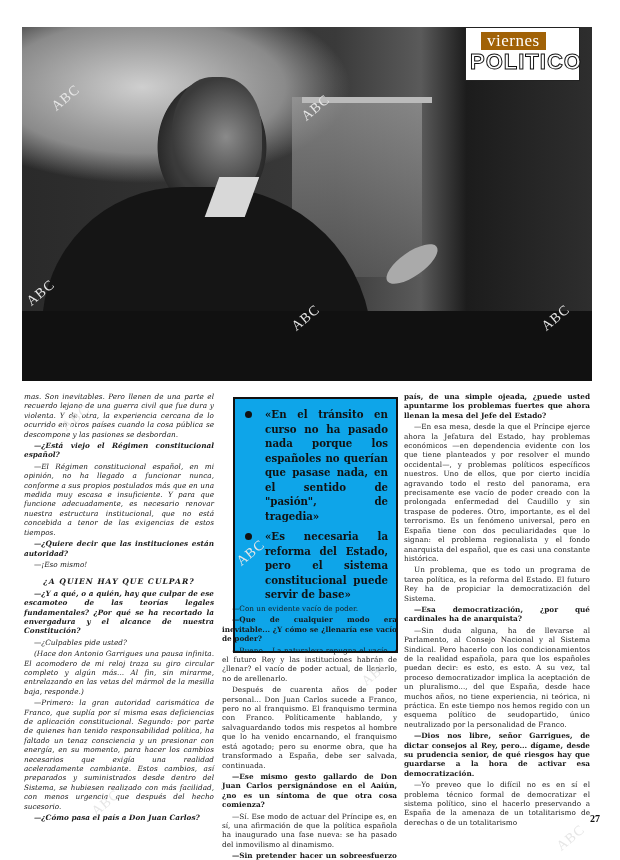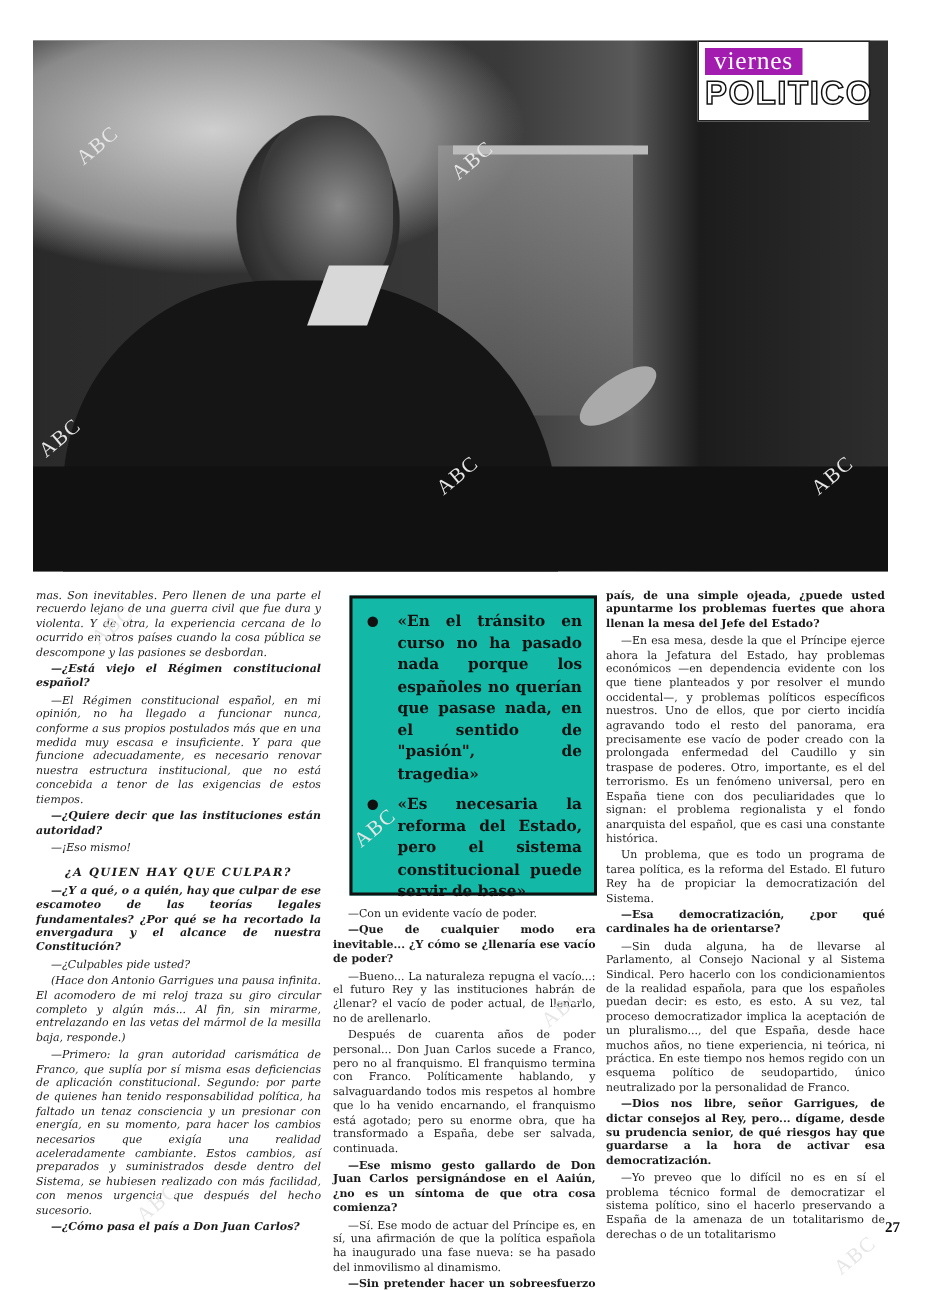--- a/index.html
+++ b/index.html
@@ -24,41 +24,41 @@
     .photo .head { position: absolute; left: 150px; top: 50px; width: 90px; height: 120px; background: radial-gradient(ellipse at 60% 50%, #8a8a8a, #3a3a3a 70%); border-radius: 45% 45% 40% 40%; }
     .photo .hand1 { position: absolute; left: 230px; top: 290px; width: 70px; height: 26px; background: #bdbdbd; border-radius: 50%; transform: rotate(-20deg); }
     .photo .hand2 { position: absolute; left: 360px; top: 225px; width: 60px; height: 24px; background: #aaaaaa; border-radius: 50%; transform: rotate(-35deg); }
     .photo .floor { position: absolute; left: 0; bottom: 0; width: 100%; height: 70px; background: #111; }
 
     .section-logo {
       position: absolute; left: 465px; top: 27px; width: 115px; height: 54px;
       background: #fff; border: 1px solid #222; padding: 3px 4px;
     }
     .section-logo .viernes {
-      display: inline-block; background: #a21caf; color: #fff;
+      display: inline-block; background: #a16207; color: #fff;
       font-family: "Liberation Serif", serif; font-size: 17px; line-height: 18px;
-      padding: 0 6px; margin-left: 0; letter-spacing: 0.5px;
+      padding: 0 6px; margin-left: 11px; letter-spacing: 0.5px;
     }
     .section-logo .politico {
       display: block; font-family: "Liberation Sans", sans-serif; font-size: 22px; line-height: 24px;
       color: #fff; -webkit-text-stroke: 1px #111; letter-spacing: 1px; text-align: center; font-weight: bold;
     }
 
     .col { position: absolute; font-size: 7.3px; line-height: 9.4px; text-align: justify; color: #1a1a1a; }
     .col p { text-indent: 10px; margin-bottom: 2px; }
     .col p.q { font-weight: bold; }
     .col1 { left: 24px; top: 392px; width: 190px; font-style: italic; }
     .col2 { left: 222px; top: 604px; width: 175px; }
     .col3 { left: 404px; top: 392px; width: 186px; }
 
     .subhead { font-weight: bold; text-align: center; font-size: 7.6px; letter-spacing: 1px; margin: 8px 0 23px; text-indent: 0 !important; }
 
     .quote-box {
-      position: absolute; left: 233px; top: 397px; width: 165px; height: 200px;
-      border: 2px solid #111; background: #14b8a6; padding: 8px 8px 6px 10px;
+      position: absolute; left: 233px; top: 397px; width: 165px; height: 256px;
+      border: 2px solid #111; background: #0ea5e9; padding: 8px 8px 6px 10px;
     }
     .quote-item { position: relative; padding-left: 20px; margin-bottom: 6px; }
     .quote-item .bullet { position: absolute; left: 0; top: 4px; width: 7px; height: 7px; background: #111; border-radius: 50%; }
     .quote-item .text {
       font-family: "DejaVu Serif", serif; font-weight: bold; font-size: 10.2px; line-height: 14.5px;
       text-align: justify; color: #111;
     }
 
     .page-num { position: absolute; left: 590px; top: 813px; font-size: 10px; font-weight: bold; font-family: "Liberation Serif", serif; text-align: center; }
 
@@ -118,21 +118,21 @@
   <p>Después de cuarenta años de poder personal... Don Juan Carlos sucede a Franco, pero no al franquismo. El franquismo termina con Franco. Políticamente hablando, y salvaguardando todos mis respetos al hombre que lo ha venido encarnando, el franquismo está agotado; pero su enorme obra, que ha transformado a España, debe ser salvada, continuada.</p>
   <p class="q">—Ese mismo gesto gallardo de Don Juan Carlos persignándose en el Aaiún, ¿no es un síntoma de que otra cosa comienza?</p>
   <p>—Sí. Ese modo de actuar del Príncipe es, en sí, una afirmación de que la política española ha inaugurado una fase nueva: se ha pasado del inmovilismo al dinamismo.</p>
   <p class="q">—Sin pretender hacer un sobreesfuerzo al</p>
 </div>
 
 <div class="col col3">
   <p class="q" style="text-indent:0">país, de una simple ojeada, ¿puede usted apuntarme los problemas fuertes que ahora llenan la mesa del Jefe del Estado?</p>
   <p>—En esa mesa, desde la que el Príncipe ejerce ahora la Jefatura del Estado, hay problemas económicos —en dependencia evidente con los que tiene planteados y por resolver el mundo occidental—, y problemas políticos específicos nuestros. Uno de ellos, que por cierto incidía agravando todo el resto del panorama, era precisamente ese vacío de poder creado con la prolongada enfermedad del Caudillo y sin traspase de poderes. Otro, importante, es el del terrorismo. Es un fenómeno universal, pero en España tiene con dos peculiaridades que lo signan: el problema regionalista y el fondo anarquista del español, que es casi una constante histórica.</p>
   <p>Un problema, que es todo un programa de tarea política, es la reforma del Estado. El futuro Rey ha de propiciar la democratización del Sistema.</p>
-  <p class="q">—Esa democratización, ¿por qué cardinales ha de orientarse?</p>
+  <p class="q">—Esa democratización, ¿por qué cardinales ha de anarquista?</p>
   <p>—Sin duda alguna, ha de llevarse al Parlamento, al Consejo Nacional y al Sistema Sindical. Pero hacerlo con los condicionamientos de la realidad española, para que los españoles puedan decir: es esto, es esto. A su vez, tal proceso democratizador implica la aceptación de un pluralismo..., del que España, desde hace muchos años, no tiene experiencia, ni teórica, ni práctica. En este tiempo nos hemos regido con un esquema político de seudopartido, único neutralizado por la personalidad de Franco.</p>
   <p class="q">—Dios nos libre, señor Garrigues, de dictar consejos al Rey, pero... dígame, desde su prudencia senior, de qué riesgos hay que guardarse a la hora de activar esa democratización.</p>
   <p>—Yo preveo que lo difícil no es en sí el problema técnico formal de democratizar el sistema político, sino el hacerlo preservando a España de la amenaza de un totalitarismo de derechas o de un totalitarismo</p>
 </div>
 
 <div class="page-num">27</div>
 
 <div class="watermark" style="left:50px;top:90px;">ABC</div>
 <div class="watermark" style="left:300px;top:100px;">ABC</div>
 <div class="watermark" style="left:25px;top:285px;">ABC</div>

